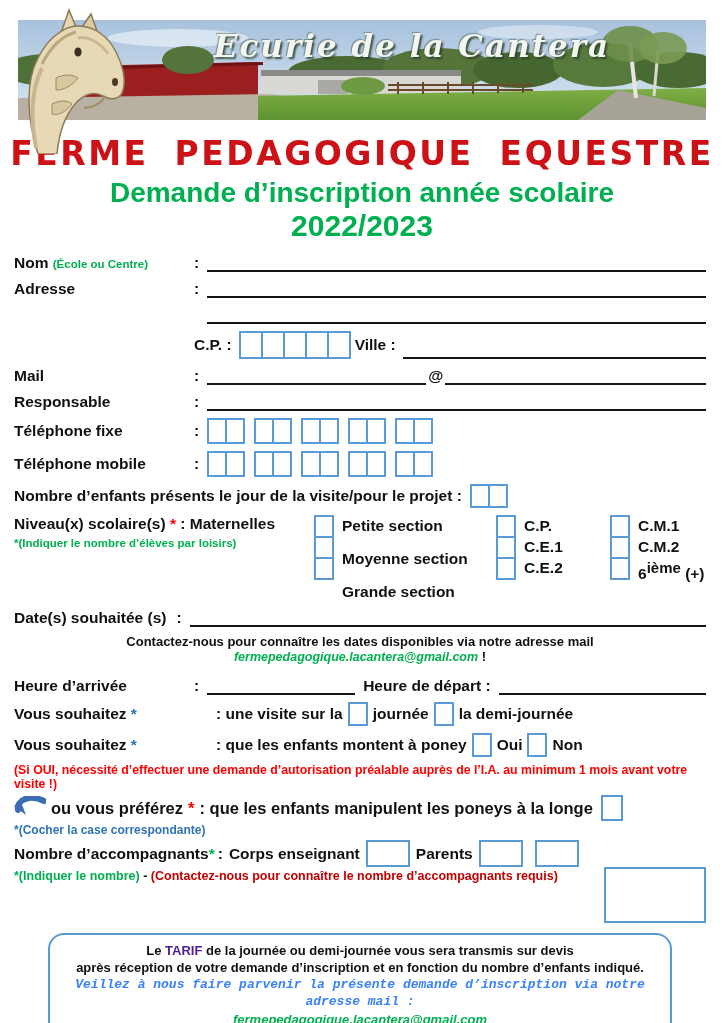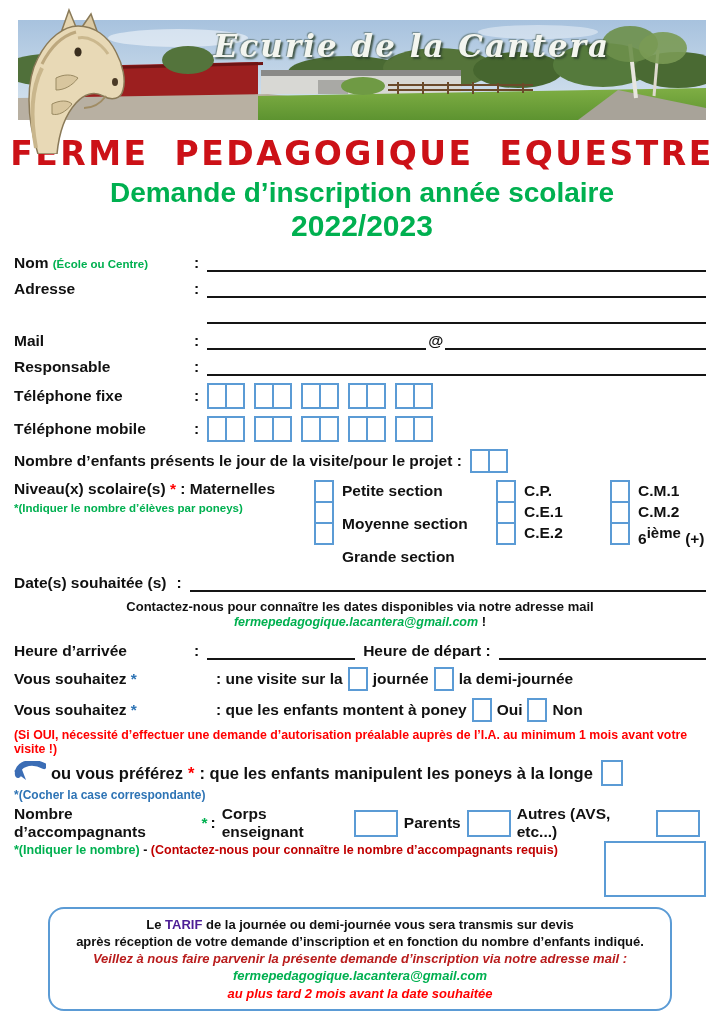--- a/index.html
+++ b/index.html
@@ -81,21 +81,21 @@
 
   
   .sig-row{display:flex;justify-content:flex-end;align-items:flex-start;margin-top:-16px;}
   .sig-text{text-align:right;font-size:13px;font-weight:bold;line-height:1.25;margin:12px 10px 0 0;}
   .sig-box{flex:none;width:102px;height:56px;border:2.5px solid #5b9bd5;box-sizing:border-box;}
 
   
   .footer-box{width:600px;margin:10px auto 0;border:2px solid #5b9bd5;border-radius:16px;
     padding:7px 10px;text-align:center;font-size:13px;font-weight:bold;line-height:1.32;}
   .f-tarif{color:#4c1d95;}
-  .f-blue{color:#b91c1c;font-style:italic;}
+  .f-blue{color:#3b82f6;font-style:italic;font-family:Liberation Mono, monospace;}
   .f-green{color:#00b050;font-style:italic;}
   .f-redit{color:#ff0000;font-style:italic;}
 </style>
 </head>
 <body>
 
 <div class="page">
 
   <div class="banner">
     <svg class="scene" viewBox="0 0 688 100" preserveAspectRatio="none">
@@ -183,20 +183,33 @@
       <div class="colon">:</div>
       <div class="uline"></div>
     </div>
 
     <div class="row">
       <div class="sp"></div>
       <div class="colon" style="visibility:hidden">:</div>
       <div class="uline"></div>
     </div>
 
+    <div class="rowc">
+      <div class="sp"></div>
+      <div style="margin-right:7px">C.P. :</div>
+      <div class="strip cp-strip">
+        <div class="cell"></div>
+          <div class="cell"></div>
+          <div class="cell"></div>
+          <div class="cell"></div>
+          <div class="cell"></div>
+      </div>
+      <div style="margin:0 7px 0 4px">Ville :</div>
+      <div class="uline" style="align-self:flex-end"></div>
+    </div>
 
     <div class="row">
       <div class="lbl">Mail</div>
       <div class="colon">:</div>
       <div class="uline mailL"></div>
       <div style="margin:0 2px">@</div>
       <div class="uline mailR"></div>
     </div>
 
     <div class="row">
@@ -265,21 +278,21 @@
         <div class="cell"></div>
           <div class="cell"></div>
       </div>
     </div>
 
     <div class="niveau">
       <div class="nleft">
         <div class="t"><span>Niveau(x) scolaire(s)</span>
           <span class="star-red">*</span>
           <span>: Maternelles</span></div>
-        <span class="small-green">*(Indiquer le nombre d’élèves par poneys)</span>
+        <span class="small-green">*(Indiquer le nombre d’élèves par loisirs)</span>
       </div>
       <div class="ngroup g1">
         <div class="vstrip">
           <div class="cell"></div>
           <div class="cell"></div>
           <div class="cell"></div>
         </div>
         <div class="nlabels">
           <div>Petite section</div>
           <div>Moyenne section</div>
@@ -366,21 +379,20 @@
     <div class="note-blue">*(Cocher la case correspondante)</div>
 
     <div class="accomp-row">
       <span>Nombre d’accompagnants</span>
       <span class="star-green">*</span>
       <span style="margin:0 6px 0 3px">:</span>
       <span>Corps enseignant</span>
       <div class="wbox"></div>
       <span>Parents</span>
       <div class="wbox"></div>
-      <span>Autres (AVS, etc...)</span>
       <div class="wbox"></div>
     </div>
     <div class="note-accomp">
       <span class="small-green" style="font-size:12.5px">*(Indiquer le nombre)</span>
       <span>-</span>
       <span class="r">(Contactez-nous pour connaître le nombre d’accompagnants requis)</span>
     </div>
 
     <div class="sig-row">
       <div class="sig-box"></div>

